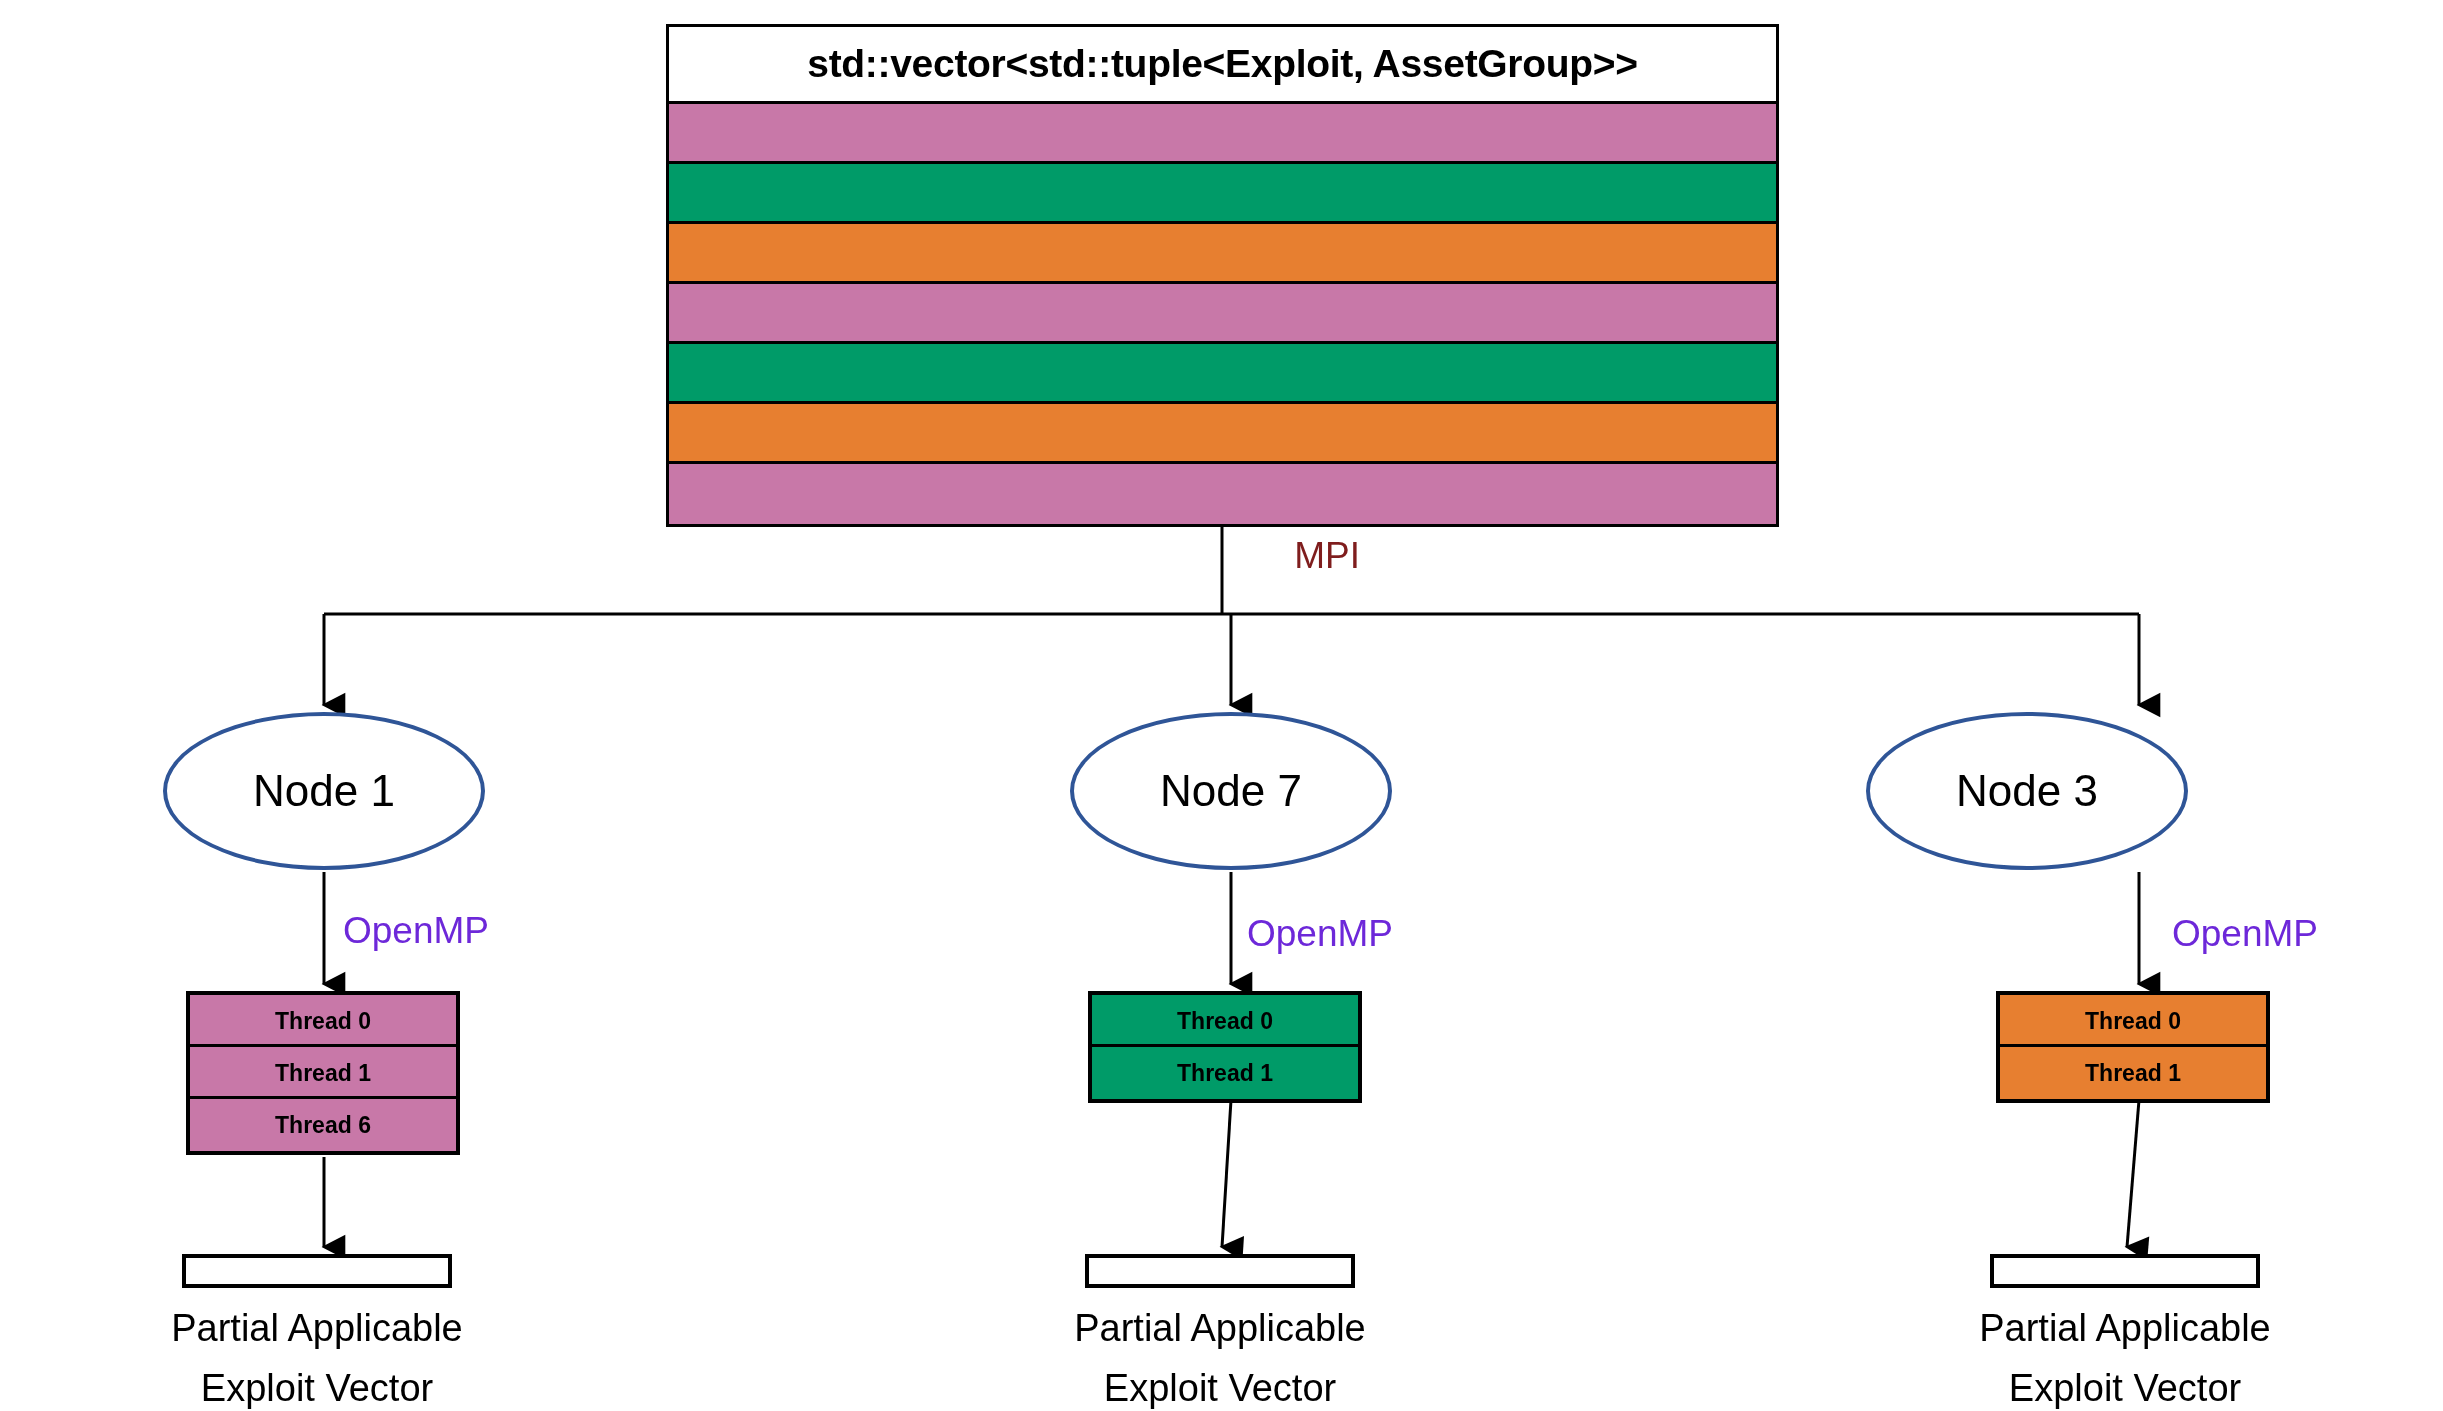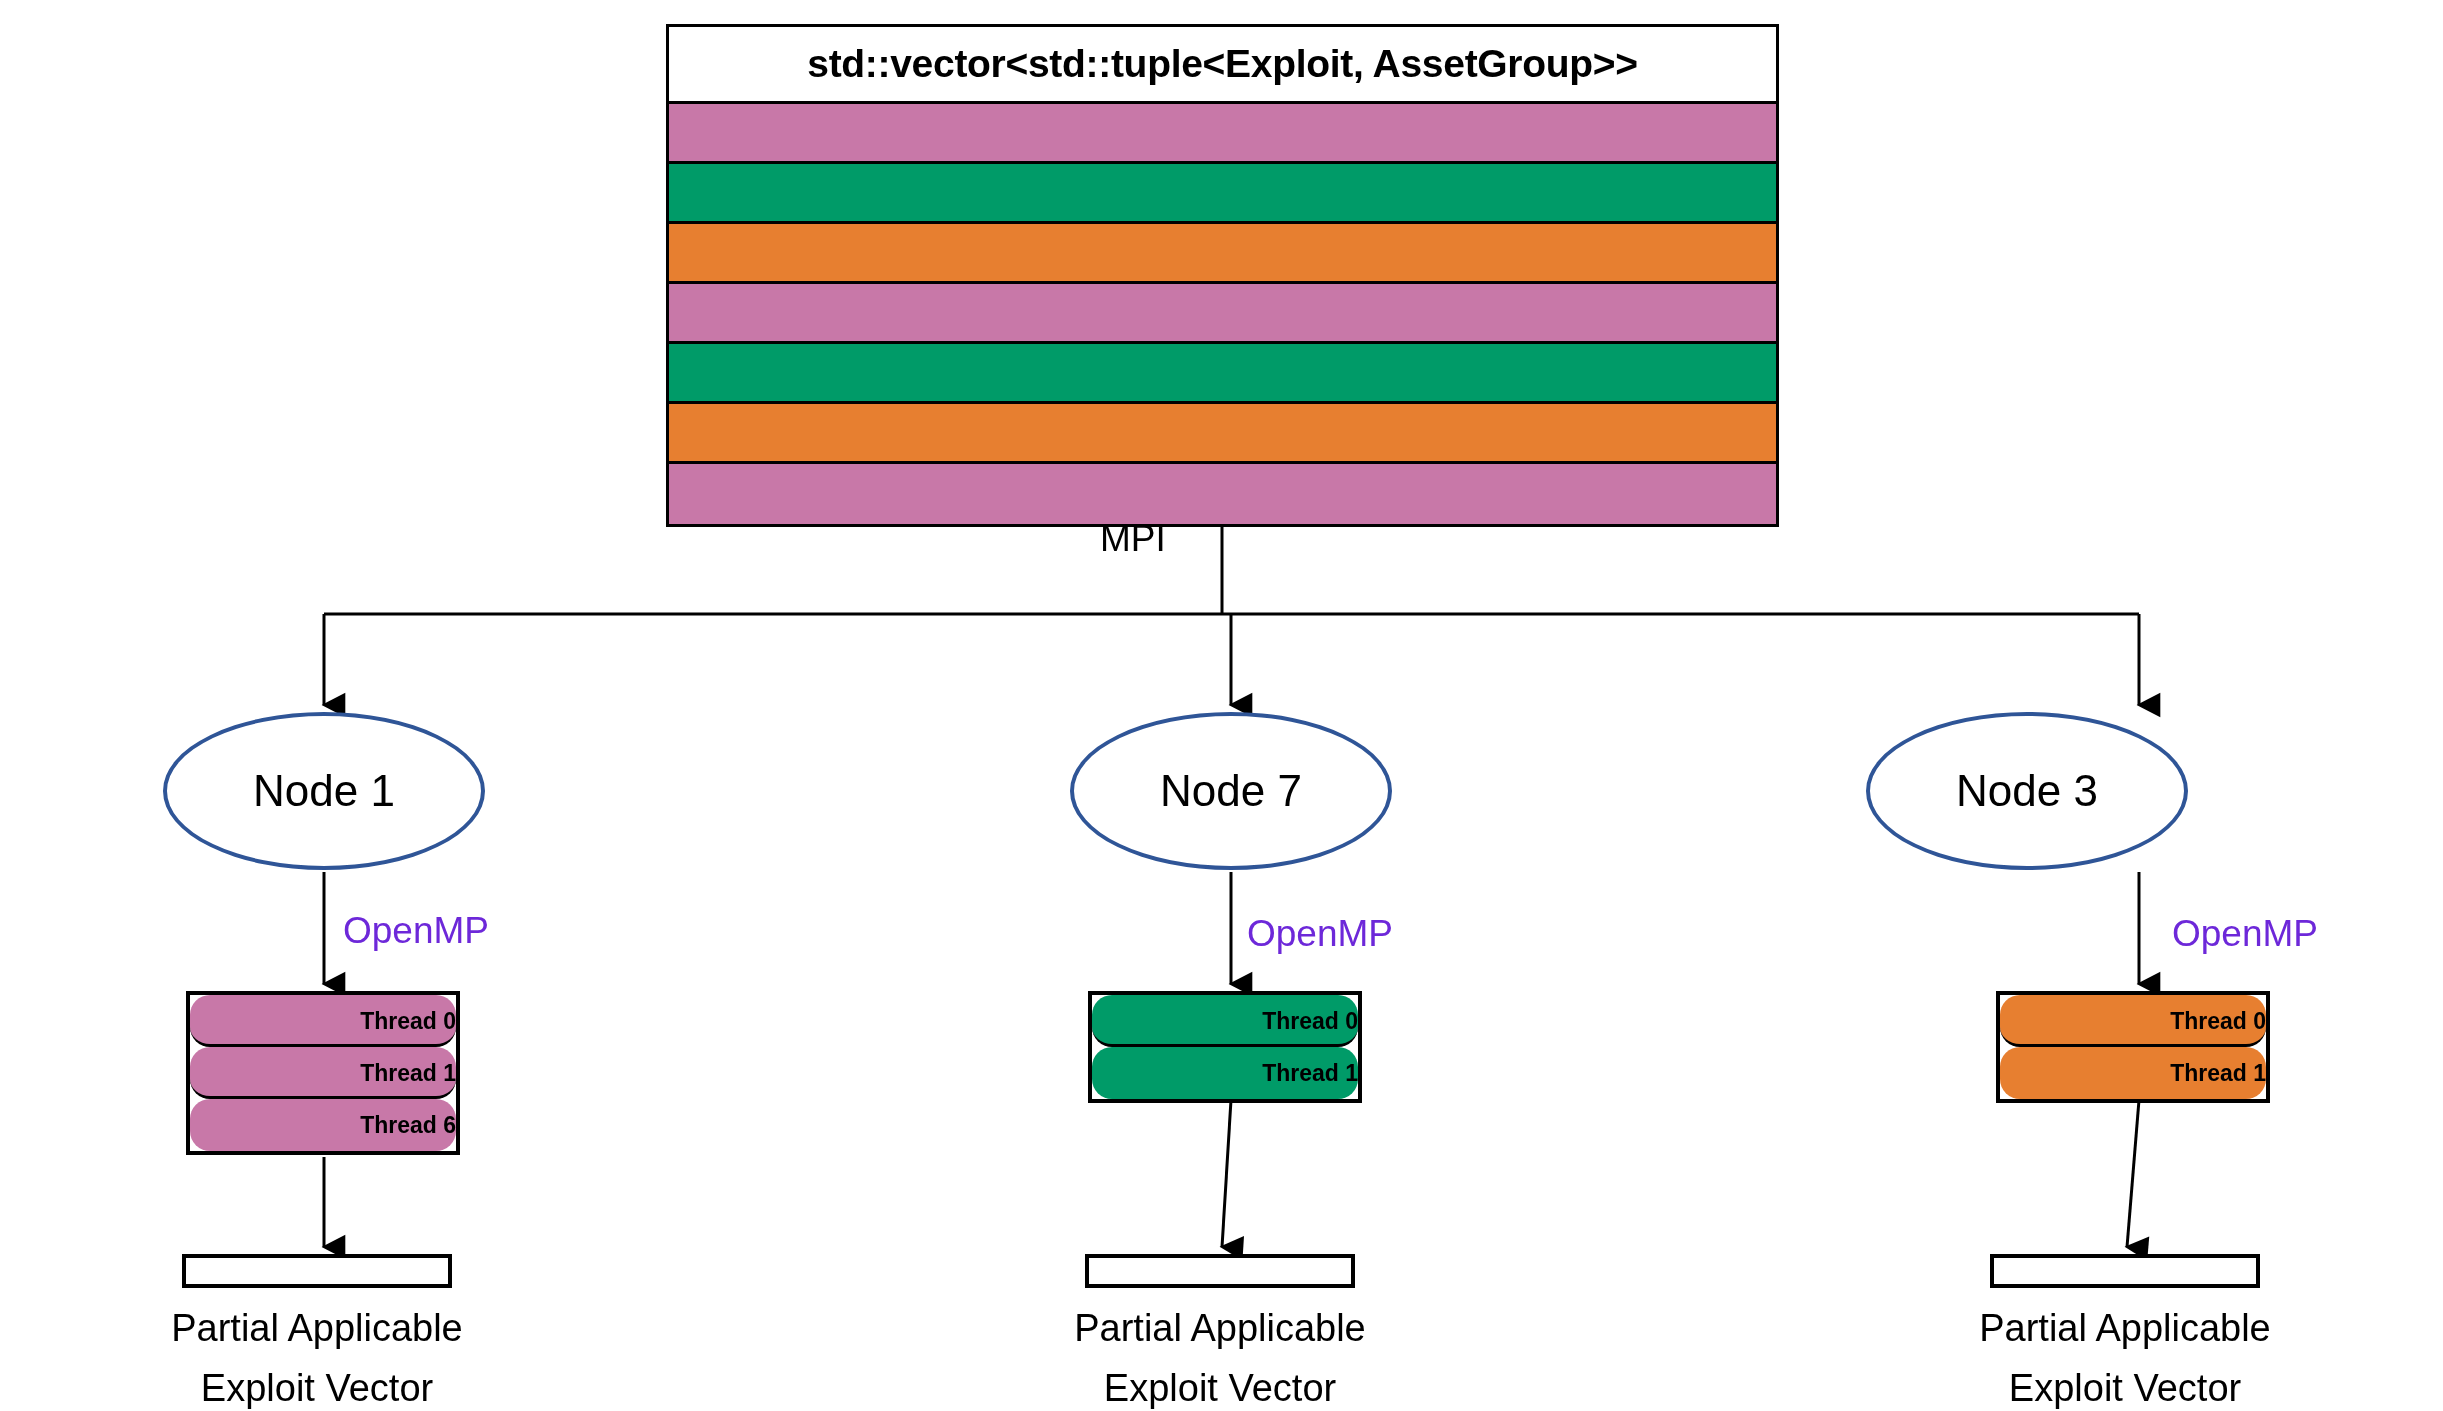--- a/index.html
+++ b/index.html
@@ -53,25 +53,25 @@
     border-right: 3px solid #000000;
   }
   .vector-stripe:last-child {
     border-bottom: none;
   }
 
   
   .mpi-label {
     position: absolute;
     left: 1100px;
-    top: 518px;
+    top: 535px;
     width: 260px;
-    text-align: left;
+    text-align: right;
     font-size: 37px;
-    color: #000000;
+    color: #7f1d1d;
   }
 
   
   #wires {
     position: absolute;
     left: 0;
     top: 0;
     width: 2443px;
     height: 1411px;
     pointer-events: none;
@@ -114,27 +114,26 @@
     border: 4px solid #000000;
     box-sizing: border-box;
     background: #ffffff;
   }
   #threads-1 { left: 186px;  top: 991px; }
   #threads-2 { left: 1088px; top: 991px; }
   #threads-3 { left: 1996px; top: 991px; }
   .thread-row {
     height: 52px;
     line-height: 52px;
-    text-align: right;
+    text-align: center;
     font-size: 23px;
     font-weight: bold;
     color: #000000;
     border-bottom: 3px solid #000000;
     box-sizing: border-box;
-    border-radius: 20px;
   }
   .thread-row:last-child { border-bottom: none; }
 
   
   .result-box {
     position: absolute;
     width: 270px;
     height: 34px;
     border: 4px solid #000000;
     background: #ffffff;

